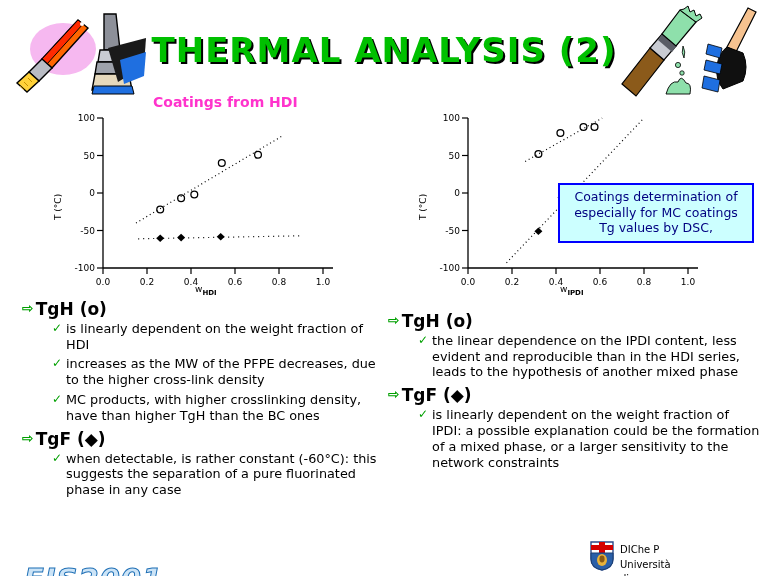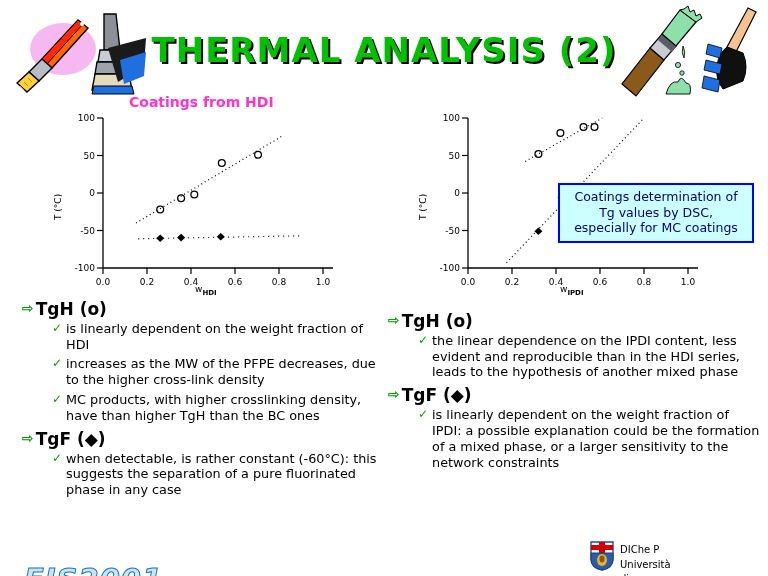--- a/index.html
+++ b/index.html
@@ -35,21 +35,21 @@
   #clip-right { left: 620px; top: 2px; width: 148px; height: 100px; }
 
   
   .chart-heading {
     position: absolute;
     font-family: "DejaVu Sans", sans-serif;
     font-size: 14px;
     font-weight: bold;
     white-space: nowrap;
   }
-  #heading-hdi  { left: 129px; top: 94px; color: #ff33cc; }
+  #heading-hdi  { left: 153px; top: 94px; color: #ff33cc; }
   #heading-ipdi { left: 483px; top: 94px; color: #ff0000; }
 
   
   .chart-box { position: absolute; }
   #chart-left  { left: 55px;  top: 108px; width: 300px; height: 190px; }
   #chart-right { left: 420px; top: 108px; width: 300px; height: 190px; }
 
   .axis-ylabel {
     position: absolute;
     font-size: 9px;
@@ -319,22 +319,22 @@
       </g>
     </svg>
     <div class="axis-ylabel" style="left:-2px; top:112px;">T (°C)</div>
     <div class="axis-xlabel" style="left:140px; top:176px;">
       <span>w</span><sub>IPDI</sub>
     </div>
   </div>
 
   <div id="callout">
     <div>Coatings determination of</div>
+    <div>especially for MC coatings</div>
     <div>Tg values by DSC,</div>
-    <div>especially for MC coatings</div>
   </div>
 
   <div id="col-left" class="bullet-col">
 
     <div class="bullet-l1">
       <span class="arrow">⇨</span>
       <span>TgH (o)</span>
     </div>
     <div class="bullet-l2">
       <span class="check">✓</span>

